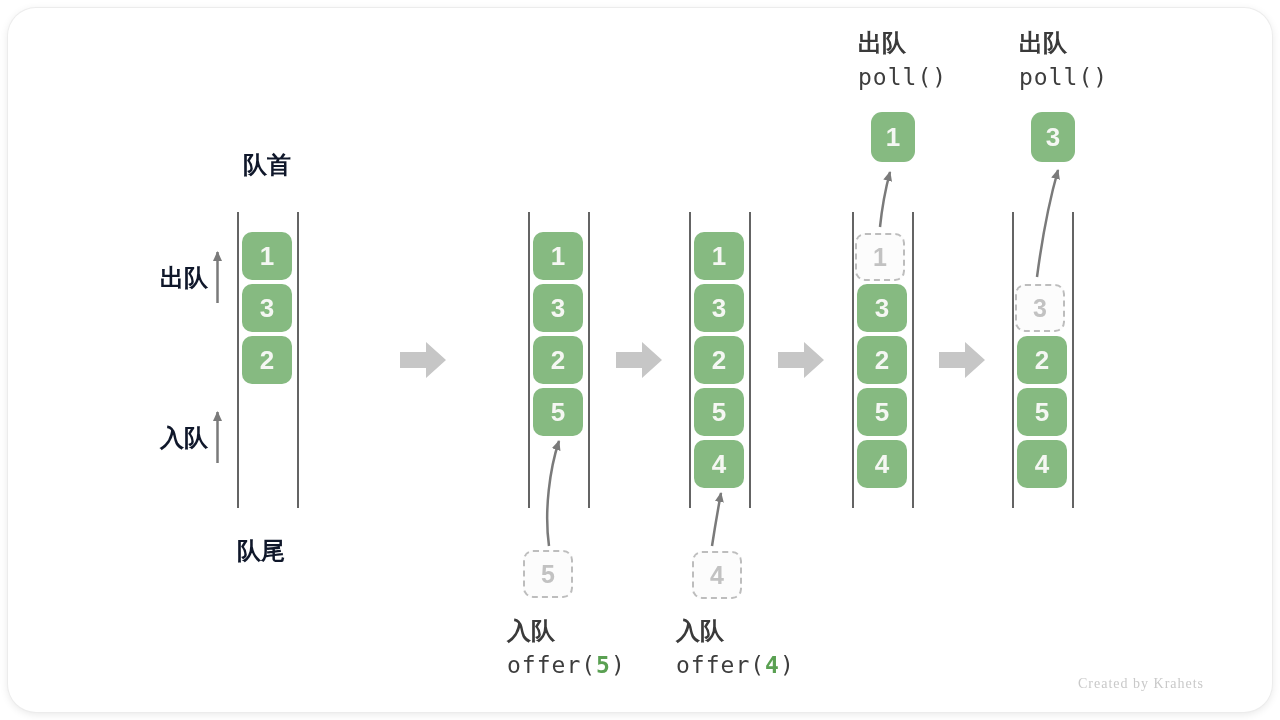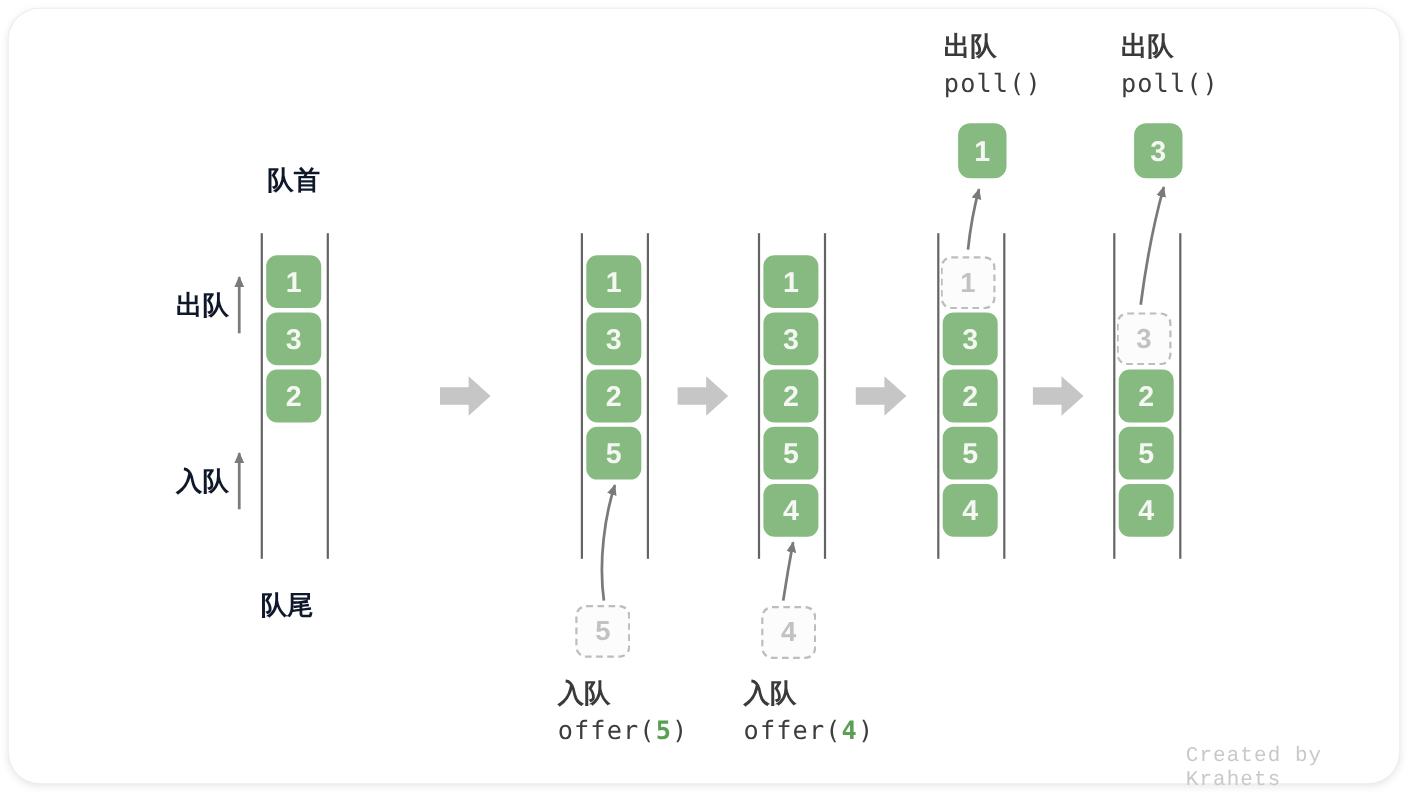--- a/index.html
+++ b/index.html
@@ -24,22 +24,22 @@
 
   .ghost{position:absolute;width:46px;height:44px;border:2px dashed #bdbdbd;border-radius:10px;background:#fcfcfc;
          color:#c2c2c2;font-size:25px;font-weight:600;display:flex;align-items:center;justify-content:center;}
 
   .op-block{position:absolute;white-space:nowrap;}
   .op-block .zh{font-size:24px;font-weight:700;color:#3a3a3a;line-height:1;}
   .op-block .code{margin-top:11px;font-family:"DejaVu Sans Mono","Liberation Mono",monospace;
                   font-size:23px;color:#3d3d3d;line-height:1;letter-spacing:1px;}
   .op-block .arg{color:#5aa052;font-weight:700;}
 
-  .watermark{position:absolute;left:1078px;top:676px;font-family:Liberation Mono, monospace;
-             font-size:19px;letter-spacing:1px;color:#c9c9c9;}
+  .watermark{position:absolute;left:1078px;top:676px;font-family:Liberation Serif, serif;
+             font-size:14px;letter-spacing:1px;color:#c9c9c9;}
 </style>
 </head>
 <body>
 
 <div class="canvas">
   <div class="card"></div>
 
   <svg class="overlay" width="1280" height="720">
     <defs>
       <marker id="ah" orient="auto" markerUnits="userSpaceOnUse" markerWidth="12" markerHeight="12" refX="9" refY="5">

